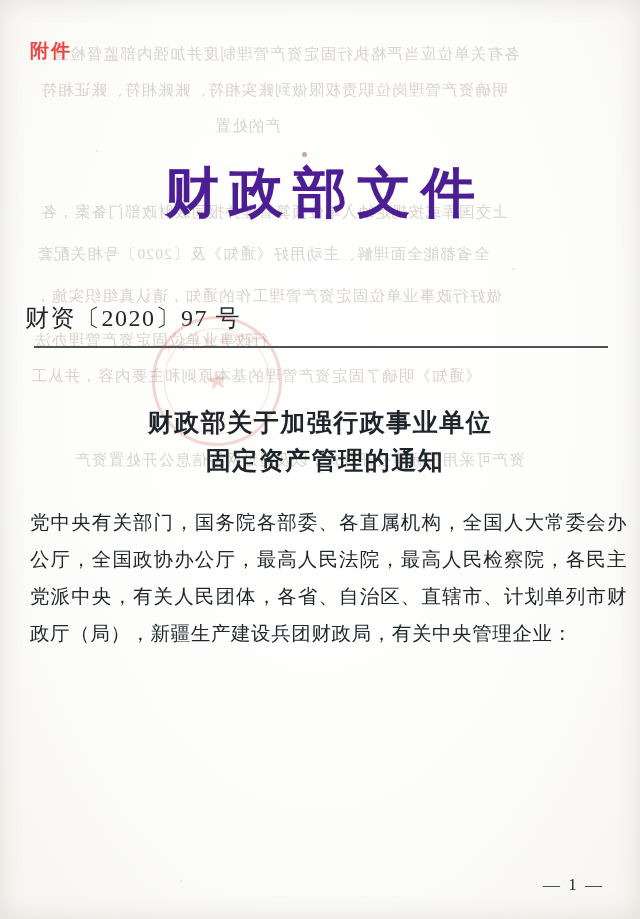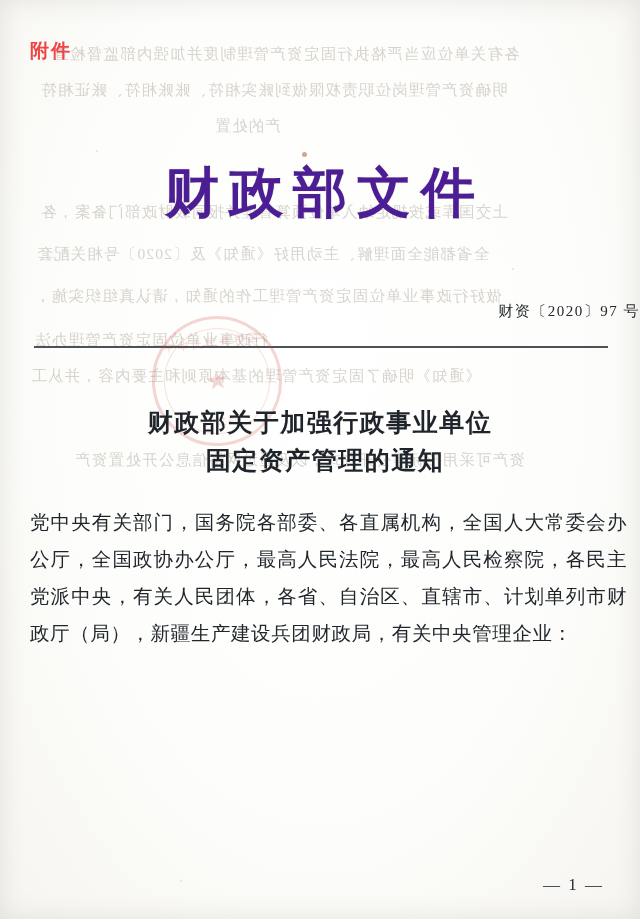--- a/index.html
+++ b/index.html
@@ -92,22 +92,22 @@
     text-indent: 10px;
     font-family: "Liberation Serif", serif;
     text-shadow: 0 0 1px rgba(0,0,0,0.35);
   }
 
   
   .docnum {
     position: absolute;
     left: 0; right: 0;
     top: 302px;
-    text-align: right;
-    font-size: 15px;
+    text-align: left;
+    font-size: 24px;
     letter-spacing: 1.5px;
     color: #23282e;
     margin-left: 25px;
   }
 
   
   .rule {
     position: absolute;
     left: 34px;
     right: 32px;

